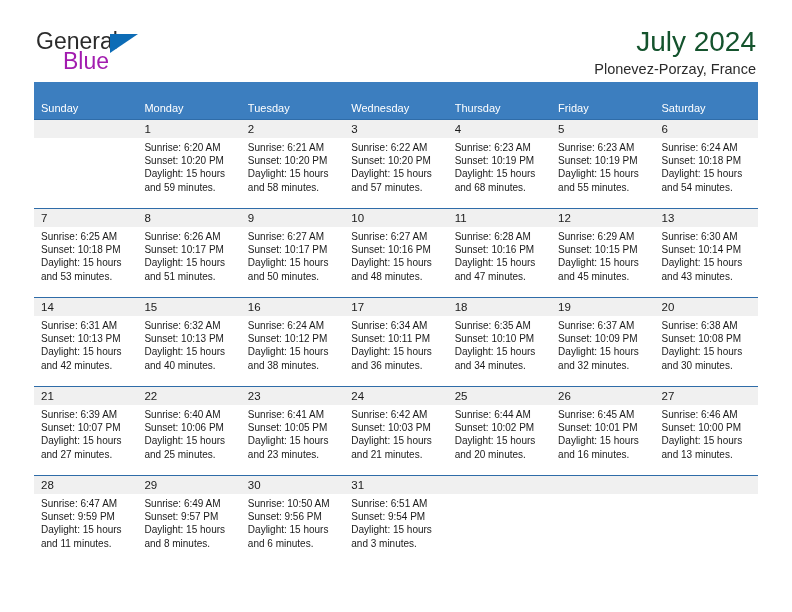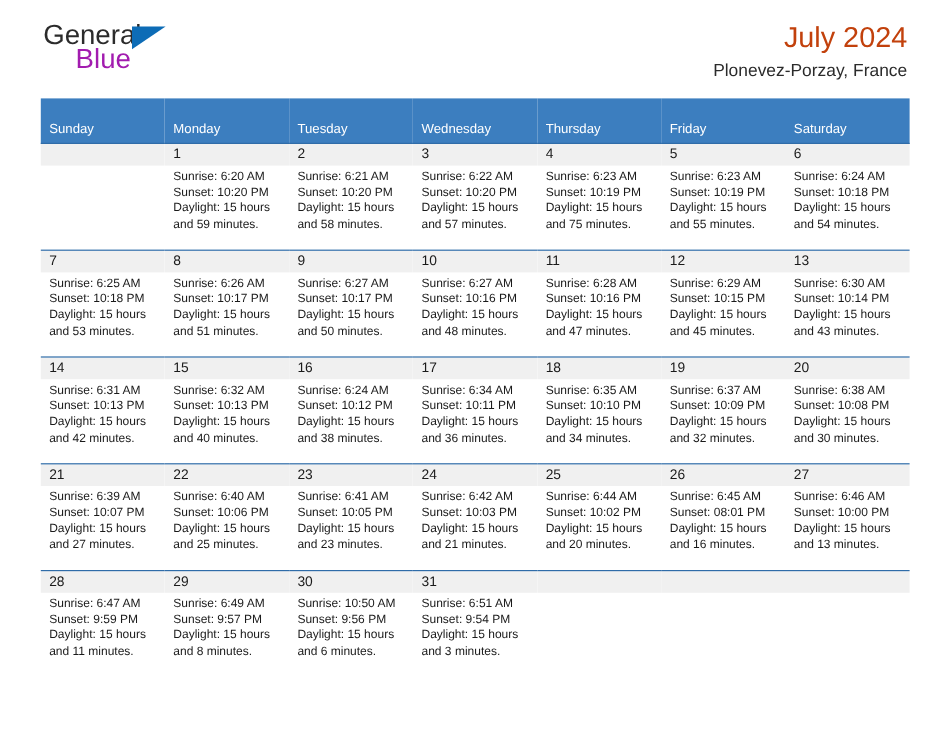--- a/index.html
+++ b/index.html
@@ -18,24 +18,24 @@
     position: relative;
     width: 792px;
     height: 612px;
     box-sizing: border-box;
     padding: 0 34px;
   }
 
   
   .header {
     display: flex;
-    align-items: flex-start;
+    align-items: center;
     justify-content: space-between;
     height: 72px;
-    padding-top: 16px;
+    padding-top: 32px;
     box-sizing: border-box;
   }
   .brand {
     position: relative;
     width: 180px;
     height: 48px;
   }
   .brand-general {
     position: absolute;
     left: 2px;
@@ -60,22 +60,22 @@
     top: 20px;
     font-size: 23px;
     color: #a21caf;
     line-height: 26px;
   }
   .titles {
     text-align: right;
     padding-right: 2px;
   }
   .cal-title {
-    font-size: 24px;
-    color: #c2410c;
+    font-size: 28px;
+    color: #14532d;
     line-height: 32px;
     font-weight: normal;
     margin: 0;
   }
   .cal-subtitle {
     font-size: 14.5px;
     color: #2b2b2b;
     line-height: 18px;
     margin: 2px 0 0 0;
     font-weight: normal;
@@ -191,21 +191,21 @@
               <div>Daylight: 15 hours</div>
               <div>and 57 minutes.</div>
             </div>
           </td>
           <td>
             <div class="daynum">4</div>
             <div class="details">
               <div>Sunrise: 6:23 AM</div>
               <div>Sunset: 10:19 PM</div>
               <div>Daylight: 15 hours</div>
-              <div>and 75 minutes.</div>
+              <div>and 68 minutes.</div>
             </div>
           </td>
           <td>
             <div class="daynum">5</div>
             <div class="details">
               <div>Sunrise: 6:23 AM</div>
               <div>Sunset: 10:19 PM</div>
               <div>Daylight: 15 hours</div>
               <div>and 55 minutes.</div>
             </div>
@@ -393,21 +393,21 @@
               <div>Sunrise: 6:44 AM</div>
               <div>Sunset: 10:02 PM</div>
               <div>Daylight: 15 hours</div>
               <div>and 20 minutes.</div>
             </div>
           </td>
           <td>
             <div class="daynum">26</div>
             <div class="details">
               <div>Sunrise: 6:45 AM</div>
-              <div>Sunset: 08:01 PM</div>
+              <div>Sunset: 10:01 PM</div>
               <div>Daylight: 15 hours</div>
               <div>and 16 minutes.</div>
             </div>
           </td>
           <td>
             <div class="daynum">27</div>
             <div class="details">
               <div>Sunrise: 6:46 AM</div>
               <div>Sunset: 10:00 PM</div>
               <div>Daylight: 15 hours</div>

